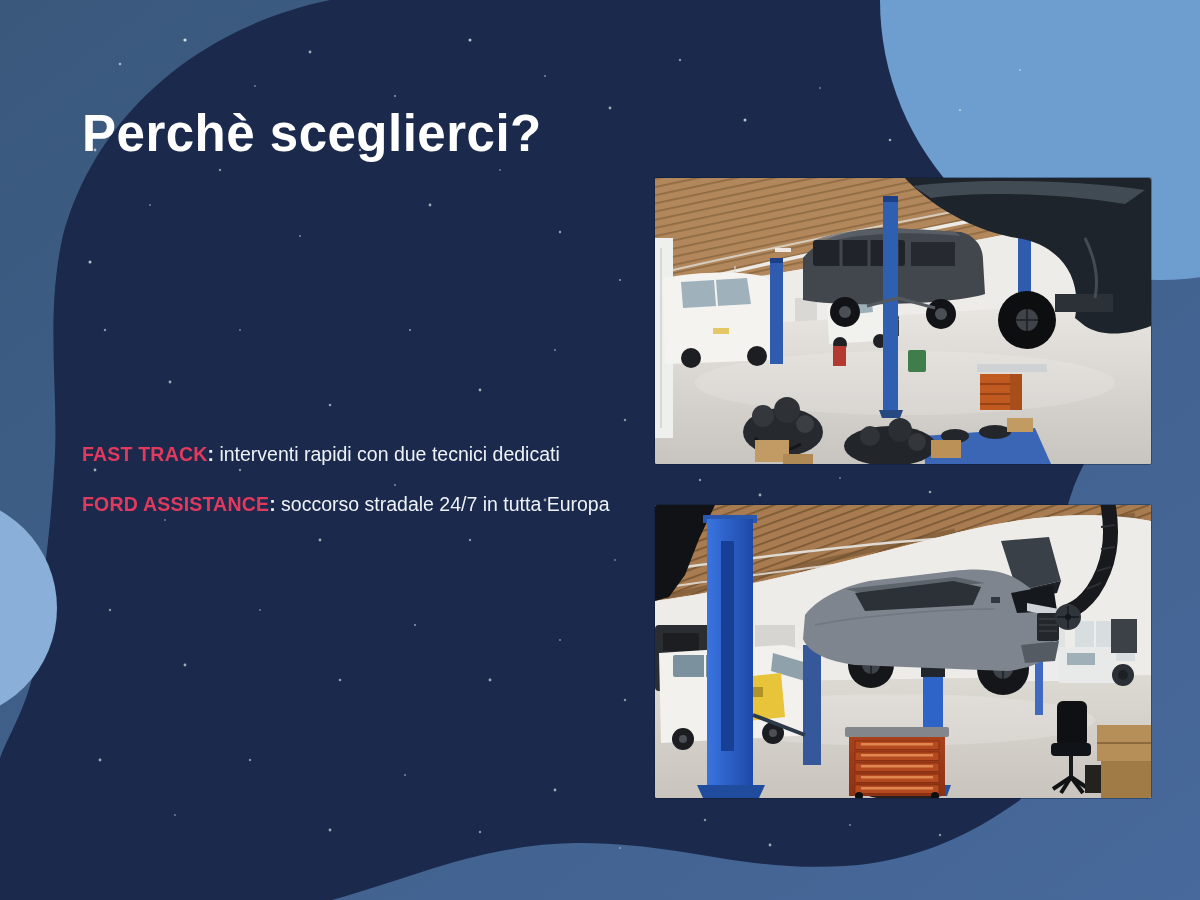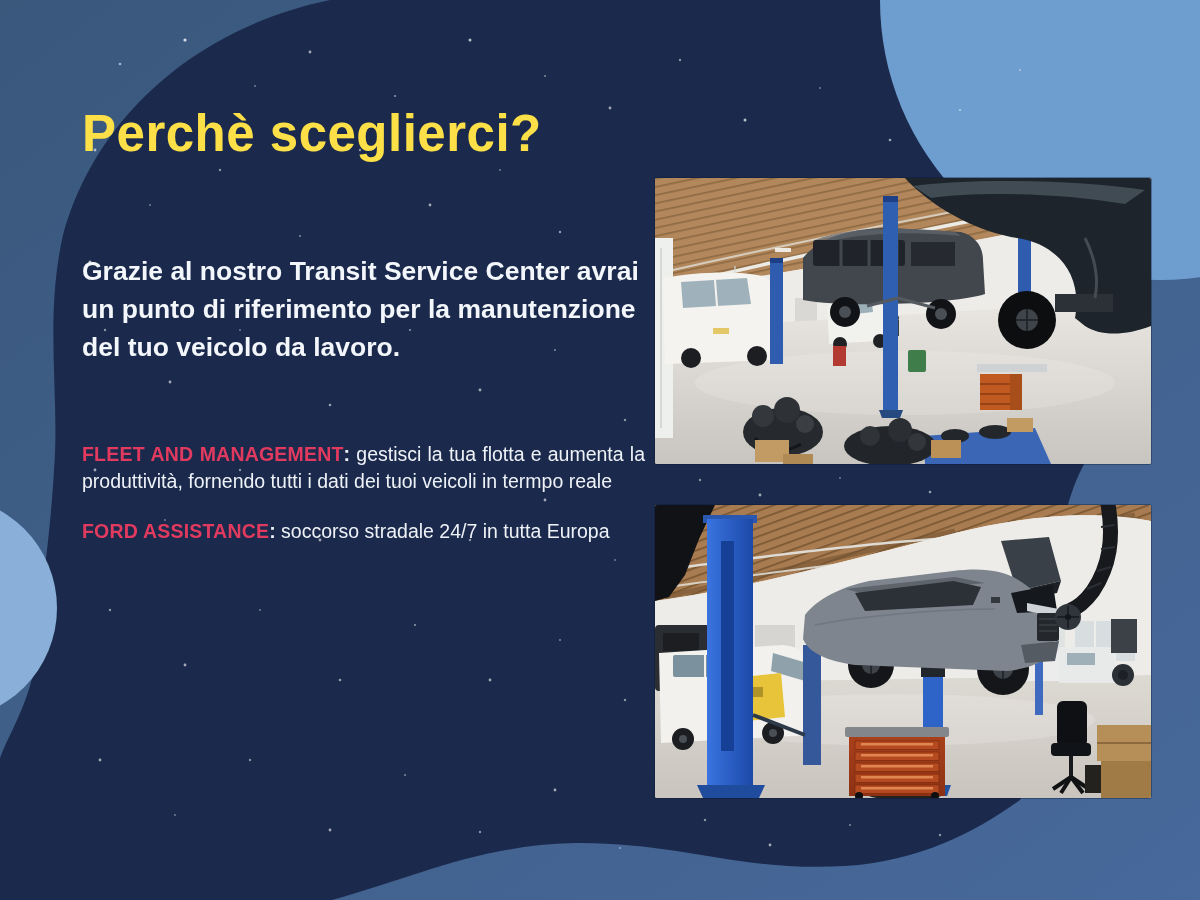--- a/index.html
+++ b/index.html
@@ -3,21 +3,21 @@
 <meta charset="utf-8">
 <style>
   html,body{margin:0;padding:0;background:#222;}
   .canvas{
     position:relative;width:1200px;height:900px;overflow:hidden;
     font-family:"Liberation Sans",sans-serif;background:#3d5b81;
   }
   .bg{position:absolute;inset:0;display:block;}
   .title{
     position:absolute;left:82px;top:104px;margin:0;
-    font-size:51px;font-weight:700;color:#fde047;letter-spacing:.5px;
+    font-size:51px;font-weight:700;color:#ffffff;letter-spacing:.5px;
   }
   .intro{
     position:absolute;left:82px;top:252px;margin:0;width:574px;
     font-size:26.5px;line-height:38px;font-weight:700;color:#f3f6fa;
   }
   .services{
     position:absolute;left:82px;top:441px;width:563px;
     color:#eef2f7;font-size:19.5px;line-height:27px;
   }
   .service{margin-bottom:23px;text-align:justify;}
@@ -124,24 +124,23 @@
       <circle cx="850" cy="825" r="1" opacity=".45"></circle>
         <circle cx="940" cy="835" r="1.2" opacity=".5"></circle>
       <circle cx="1090" cy="330" r="1.2" opacity=".5"></circle>
         <circle cx="1110" cy="400" r="1.4" opacity=".6"></circle>
       <circle cx="1080" cy="450" r="1" opacity=".4"></circle>
     </g>
   </svg>
 
   <h1 class="title">Perchè sceglierci?</h1>
 
-  <p class="intro">Grazie al nostro Transit Service Center avrai un punto di riferimento per la manutenzione del tuo veicolo da lavoro.</p>
 
   <div class="services">
-    <div class="service"><span class="label">FLEET AND MANAGEMENT</span><span class="sep">: </span><span class="desc">gestisci la tua flotta e aumenta la produttività, fornendo tutti i dati dei tuoi veicoli in termpo reale</span></div>
+    <div class="service"><span class="label">FAST TRACK</span><span class="sep">: </span><span class="desc">interventi rapidi con due tecnici dedicati</span></div>
     <div class="service"><span class="label">FORD ASSISTANCE</span><span class="sep">: </span><span class="desc">soccorso stradale 24/7 in tutta Europa</span></div>
   </div>
 
   <figure class="photo photo-top" aria-label="Officina Transit Service Center: veicoli sollevati sui ponti, vista generale">
     <svg viewBox="0 0 496 286">
       <defs>
         <linearGradient id="floorA" x1="0" y1="0" x2="0" y2="1">
           <stop offset="0" stop-color="#eae7e2"></stop>
             <stop offset="1" stop-color="#c8c4bf"></stop>
         </linearGradient>

